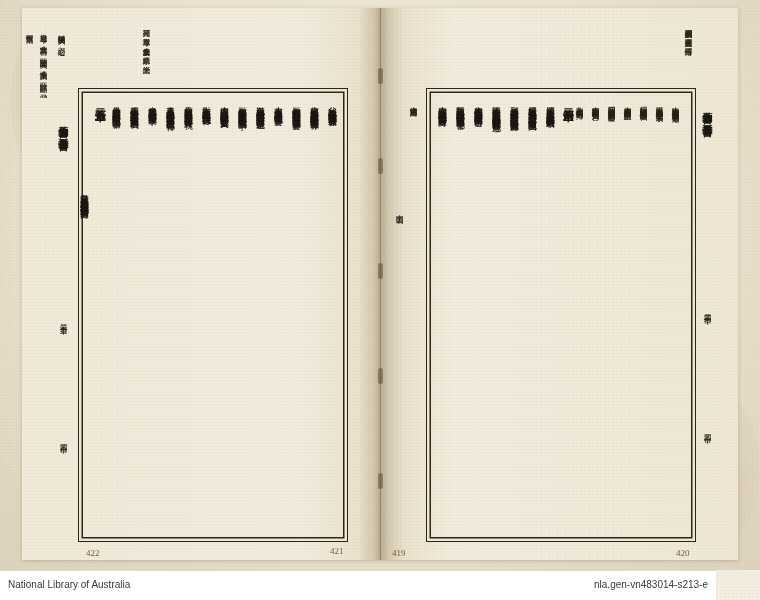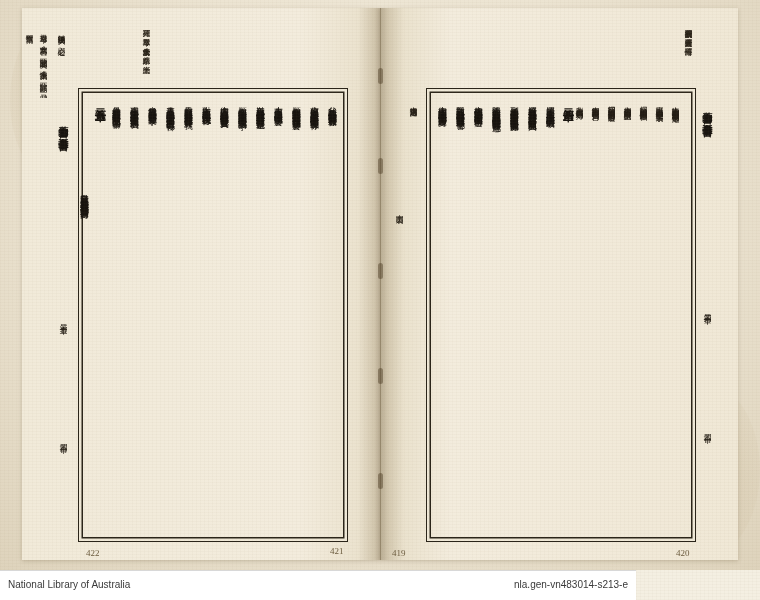--- a/index.html
+++ b/index.html
@@ -130,21 +130,21 @@
     line-height: 1.15;
     color: #2a2318;
     white-space: nowrap;
     overflow: hidden;
   }
 
   
   .footer {
     position: absolute;
     left: 0; top: 570px;
-    width: 636px; height: 30px;
+    width: 716px; height: 30px;
     background: #ffffff;
     border-top: 1px solid #d8d8d8;
   }
   .footer-text {
     position: absolute;
     top: 8px;
     font-size: 10px;
     color: #3a3a3a;
     font-family: "Liberation Sans", sans-serif;
   }

